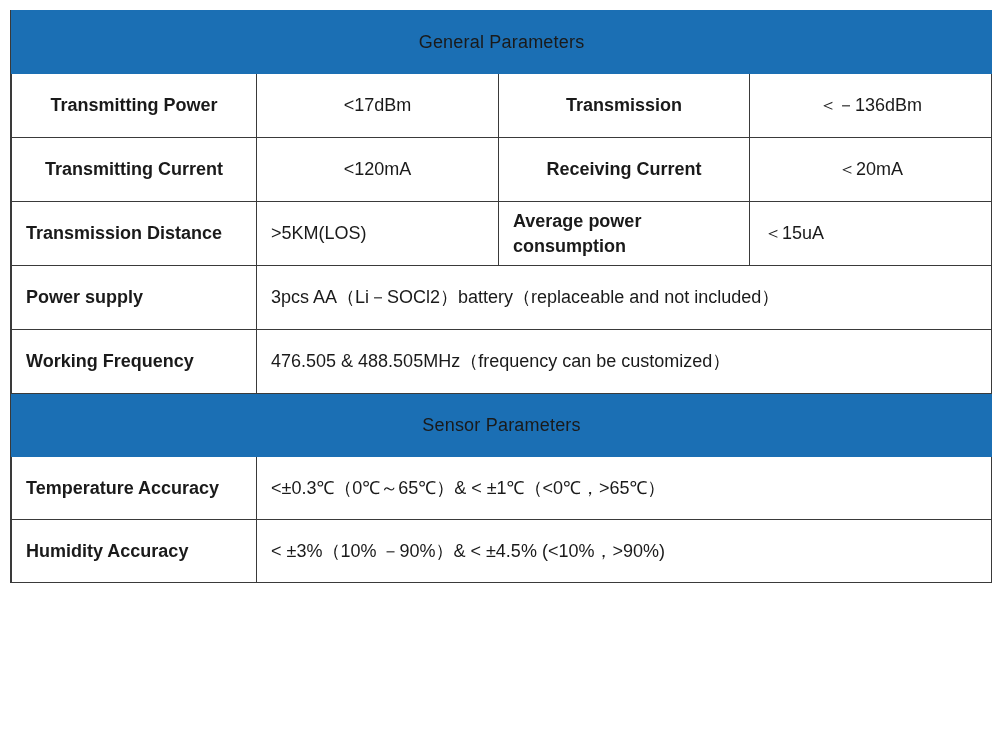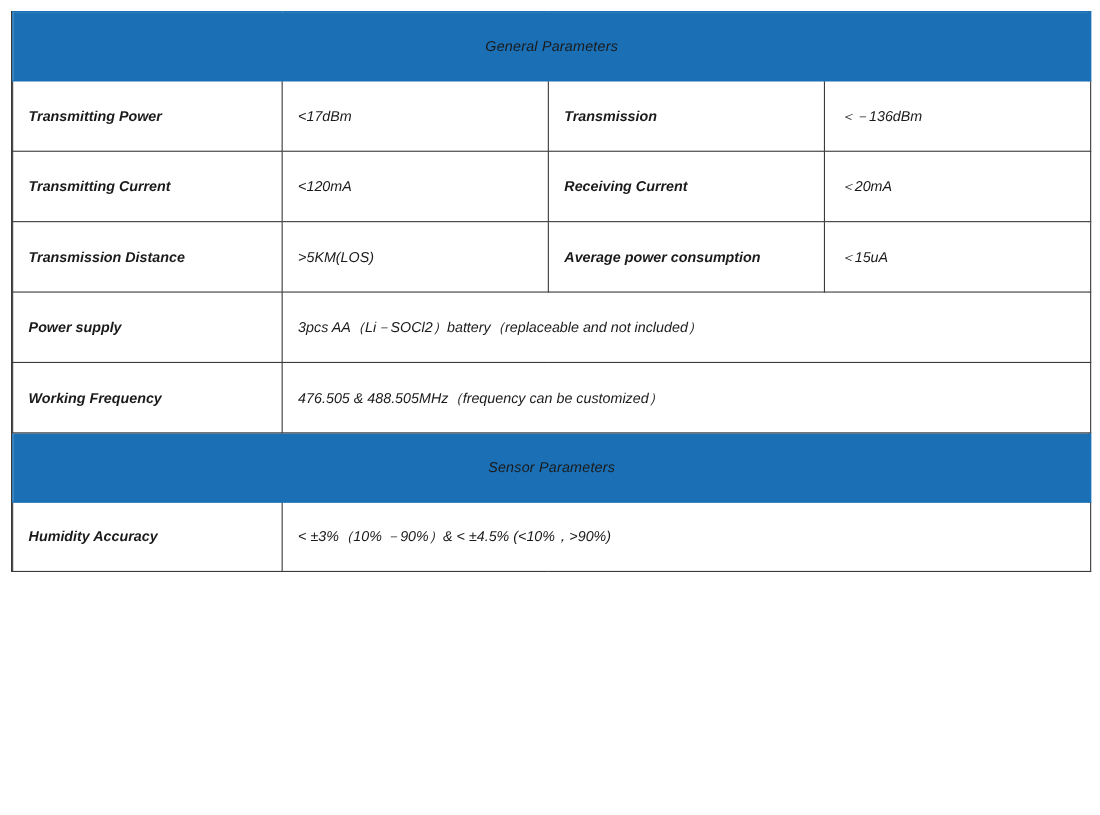--- a/index.html
+++ b/index.html
@@ -24,45 +24,44 @@
     border-bottom: none;
   }
   table.spec-table {
     width: 100%;
     border-collapse: collapse;
     table-layout: fixed;
   }
   table.spec-table td {
     border: 1px solid #3a3a3a;
     padding: 0 14px;
-    font-size: 13px;
+    font-size: 18px;
     color: #1a1a1a;
     vertical-align: middle;
     line-height: 1.35;
     background: #ffffff;
-    font-style: italic;
   }
   td.section-title {
     background: #1b6fb4;
     border: 1px solid #1b6fb4;
     color: #ffffff;
     text-align: center;
     font-size: 28px;
     height: 62px;
     letter-spacing: 0.2px;
     padding: 0;
   }
   td.label {
     font-weight: bold;
     font-size: 16.5px;
   }
   td.value {
     font-weight: normal;
   }
-  .row-std td { height: 63px; }
+  .row-std td { height: 63px; text-align: center; }
   .row-tall td { height: 63px; }
   .row-wide td { height: 63px; }
   .row-sensor td { height: 62px; }
   col.c1 { width: 245px; }
   col.c2 { width: 242px; }
   col.c3 { width: 251px; }
   col.c4 { width: 242px; }
 </style>
 </head>
 <body>
@@ -110,20 +109,24 @@
 
       <tr class="row-wide">
         <td class="label">Working Frequency</td>
         <td class="value" colspan="3">476.505 &amp; 488.505MHz（frequency can be customized）</td>
       </tr>
 
       <tr>
         <td class="section-title" colspan="4" style="background: rgb(27, 111, 180); border-color: rgb(27, 111, 180); margin-top: 22px;">Sensor Parameters</td>
       </tr>
 
+      <tr class="row-sensor">
+        <td class="label">Temperature Accuracy</td>
+        <td class="value" colspan="3">&lt;±0.3℃（0℃～65℃）&amp; &lt; ±1℃（&lt;0℃，&gt;65℃）</td>
+      </tr>
 
       <tr class="row-sensor">
         <td class="label">Humidity Accuracy</td>
         <td class="value" colspan="3">&lt; ±3%（10% －90%）&amp; &lt; ±4.5% (&lt;10%，&gt;90%)</td>
       </tr>
 
     </tbody>
   </table>
 
 </div>

